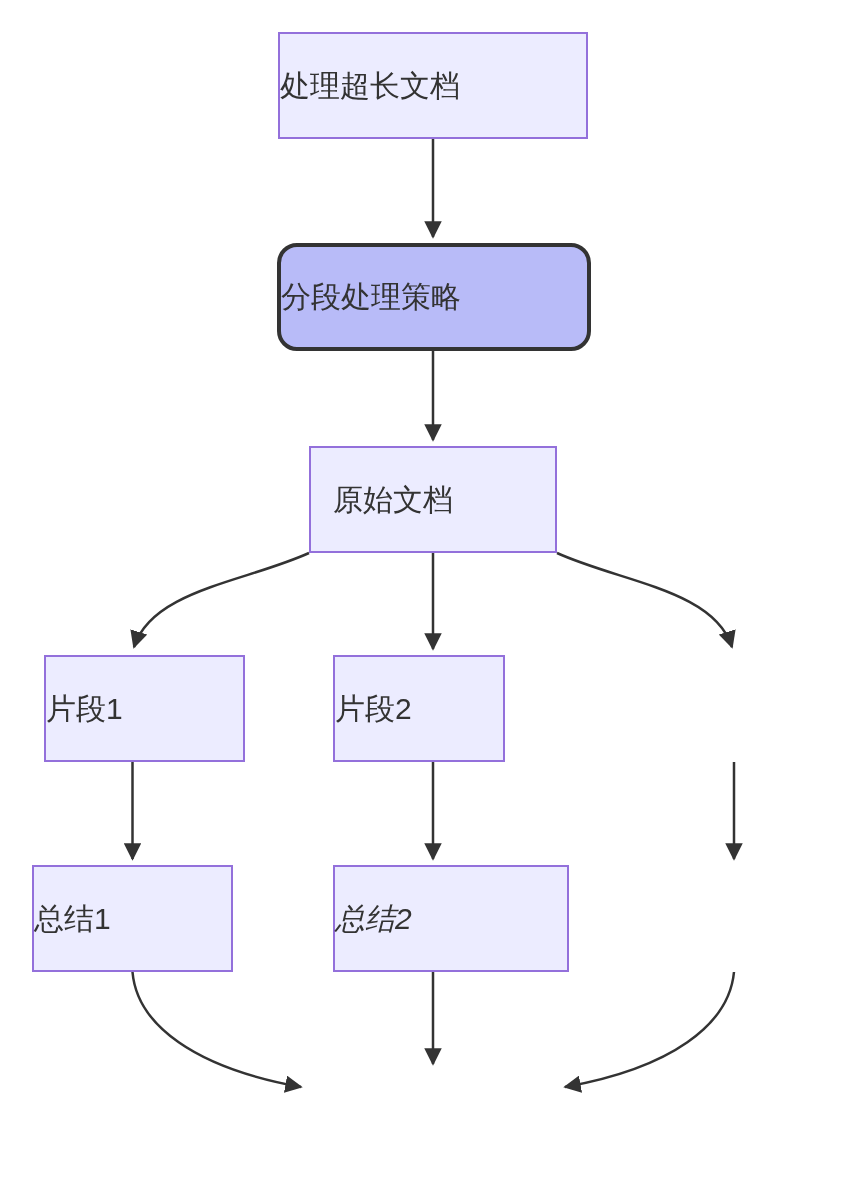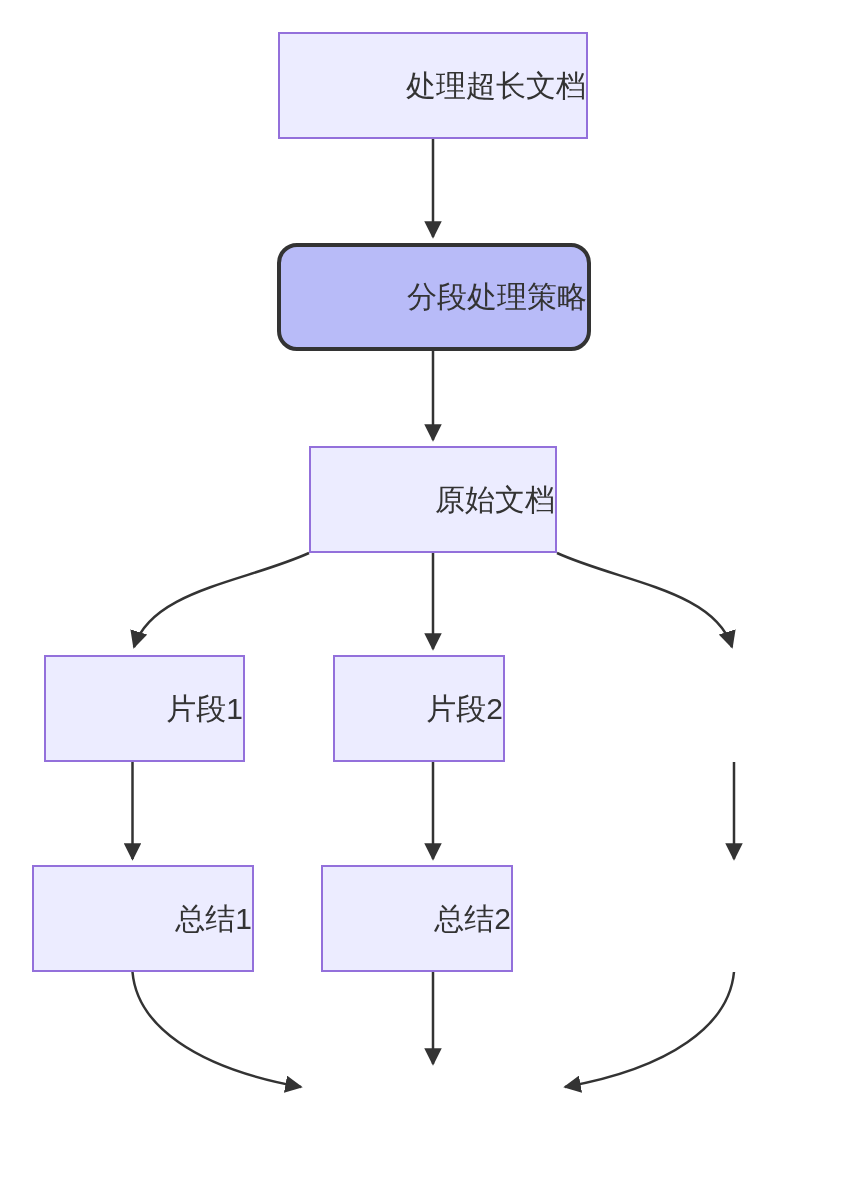--- a/index.html
+++ b/index.html
@@ -24,21 +24,21 @@
   }
   .edges path.edge {
     fill: none;
     stroke: #333333;
     stroke-width: 2.5px;
   }
   .node {
     position: absolute;
     display: flex;
     align-items: center;
-    justify-content: flex-end;
+    justify-content: flex-start;
     box-sizing: border-box;
     font-size: 30px;
     line-height: 1.2;
     color: #333333;
     text-align: center;
   }
   .node.default {
     background: #ececff;
     border: 2px solid #9370db;
   }
@@ -50,22 +50,22 @@
     background: #90f09a;
     border: 4px solid #333333;
   }
   
   .n-a { left: 278px; top: 32px;   width: 310px; height: 107px; }
   .n-b { left: 277px; top: 243px;  width: 314px; height: 108px; border-radius: 20px; }
   .n-c { left: 309px; top: 446px;  width: 248px; height: 107px; padding-left: 22px; }
   .n-d { left: 44px;  top: 655px;  width: 201px; height: 107px; }
   .n-e { left: 333px; top: 655px;  width: 172px; height: 107px; }
   .n-f { left: 634px; top: 655px;  width: 200px; height: 107px; }
-  .n-g { left: 32px;  top: 865px;  width: 222px; height: 107px; }
-  .n-h { left: 321px; top: 865px;  width: 192px; height: 107px; }
+  .n-g { left: 32px;  top: 865px;  width: 201px; height: 107px; }
+  .n-h { left: 333px; top: 865px;  width: 236px; height: 107px; font-style: italic; }
   .n-i { left: 634px; top: 865px;  width: 200px; height: 107px; }
   .n-j { left: 308px; top: 1070px; width: 250px; height: 110px; }
 </style>
 </head>
 <body>
 
 <div class="canvas">
 
   <svg class="edges" width="852" height="1196" viewBox="0 0 852 1196" xmlns="http://www.w3.org/2000/svg">
     <defs>

